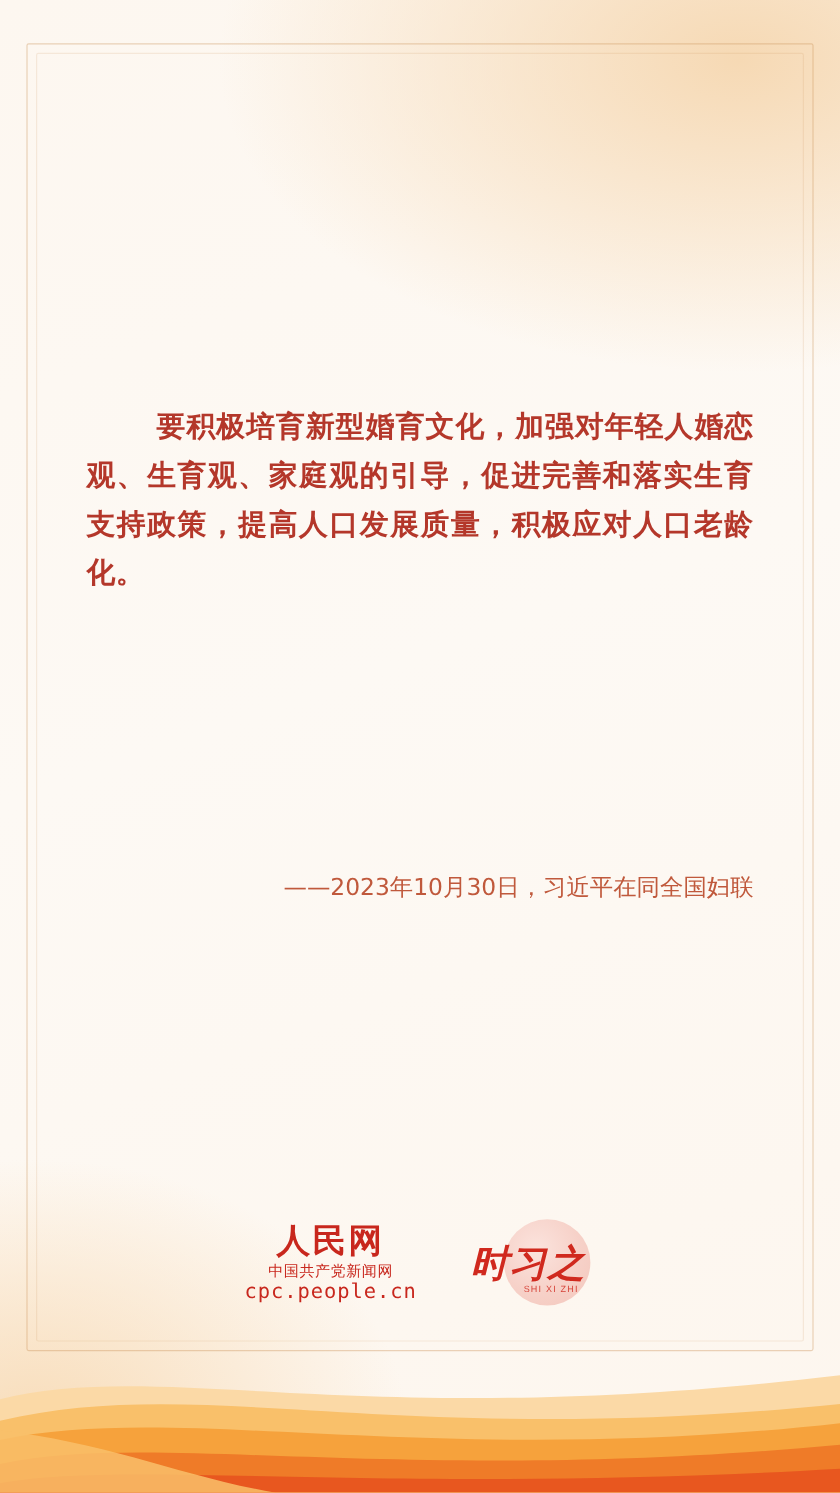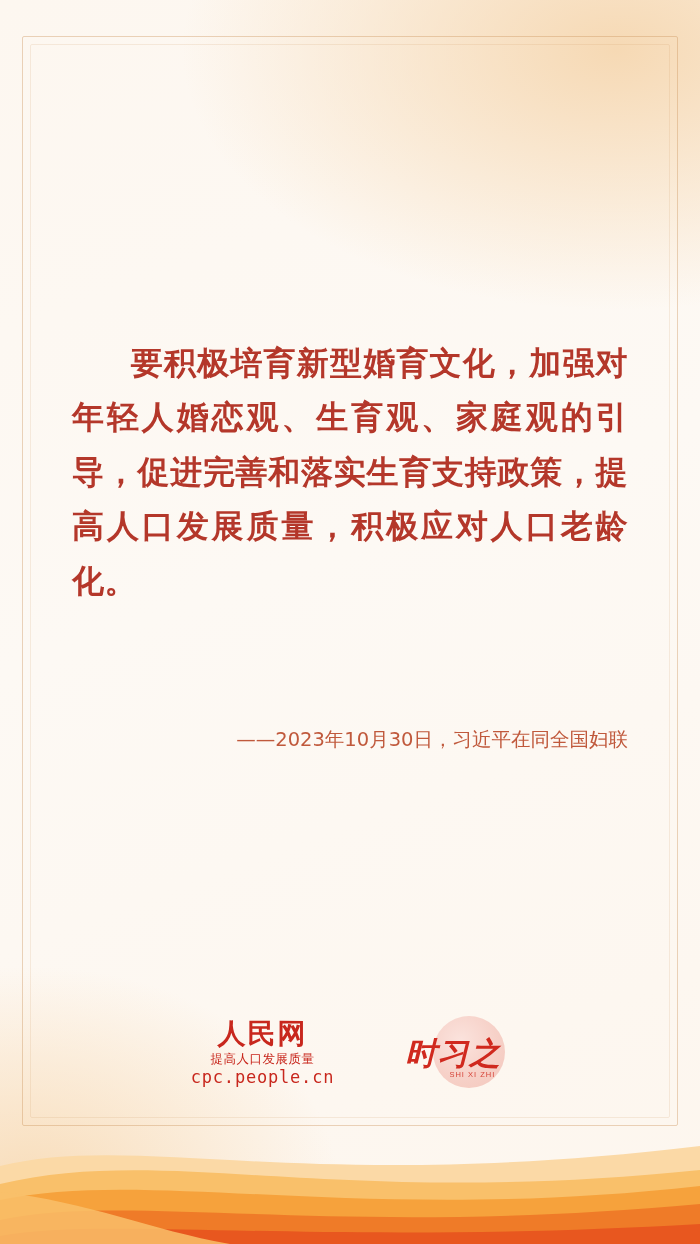--- a/index.html
+++ b/index.html
@@ -28,21 +28,21 @@
   .frame.inner {
     left:30px; top:44px; right:30px; bottom:126px;
     border-color:rgba(205,150,95,0.16);
   }
 
   
   .quote {
     position:absolute;
     left:72px; top:336px; width:556px;
     font-family:Liberation Sans, sans-serif;
-    font-size:32px;
+    font-size:24px;
     line-height:1.70;
     letter-spacing:0.4px;
     color:#b4372a;
     font-weight:700;
     text-align:justify;
     text-justify:inter-character;
   }
   .quote .indent { display:inline-block; width:58px; }
 
   
@@ -57,21 +57,21 @@
   }
   .attrib .l2 { display:block; }
 
   
   .logo-row {
     position:absolute;
     left:0; right:0; top:1018px;
     display:flex;
     align-items:center;
     justify-content:center;
-    gap:35px;
+    gap:22px;
   }
   .people-logo { text-align:center; line-height:1; }
   .people-logo .cn {
     font-family:"DejaVu Serif","Liberation Serif",serif;
     font-weight:700;
     font-size:28px;
     letter-spacing:2px;
     color:#c8271d;
   }
   .people-logo .sub {
@@ -142,21 +142,21 @@
   </div>
 
   <div class="attrib">
     <span class="l1">——2023年10月30日，习近平在同全国妇联</span>
   </div>
 
   <div class="logo-row">
 
     <div class="people-logo">
       <div class="cn">人民网</div>
-      <div class="sub">提高人口发展质量</div>
+      <div class="sub">中国共产党新闻网</div>
       <div class="url">cpc.people.cn</div>
     </div>
 
     <div class="divider-dot"></div>
 
     <div class="seal">
       <div class="blob"></div>
       <div class="txt">时习之</div>
       <div class="pinyin">SHI XI ZHI</div>
     </div>

